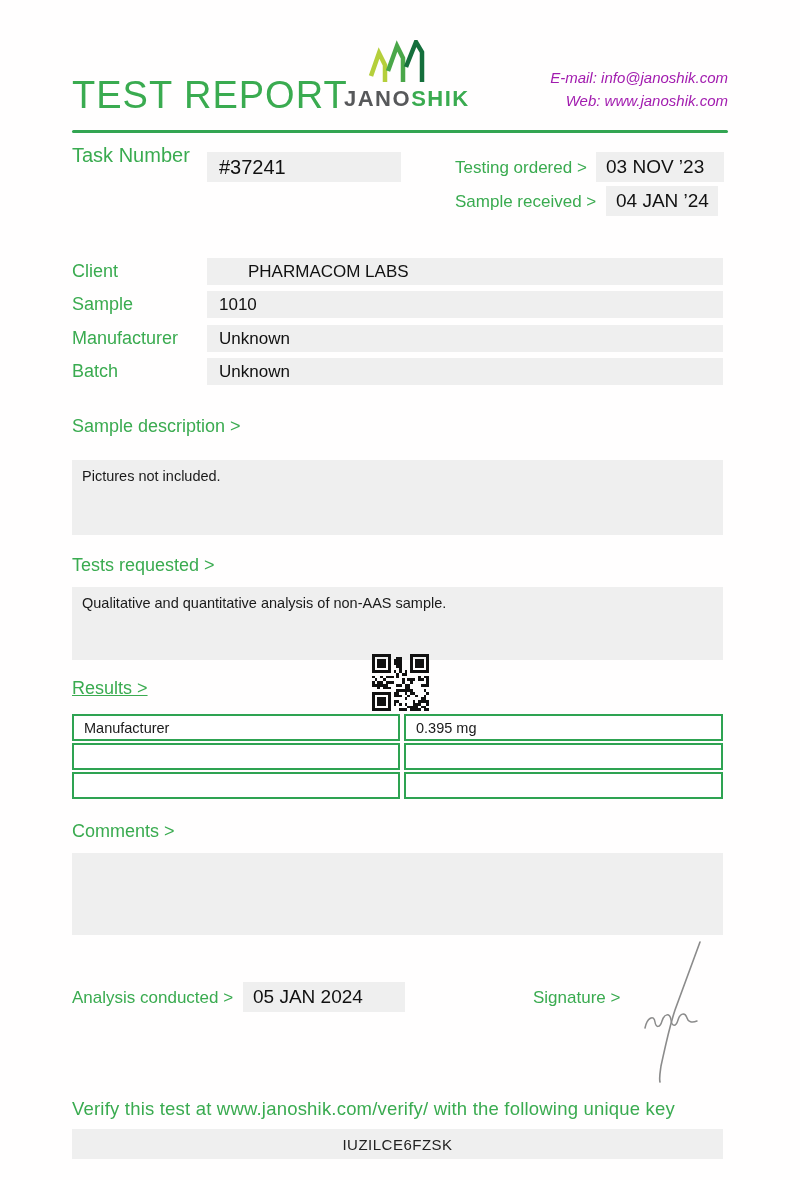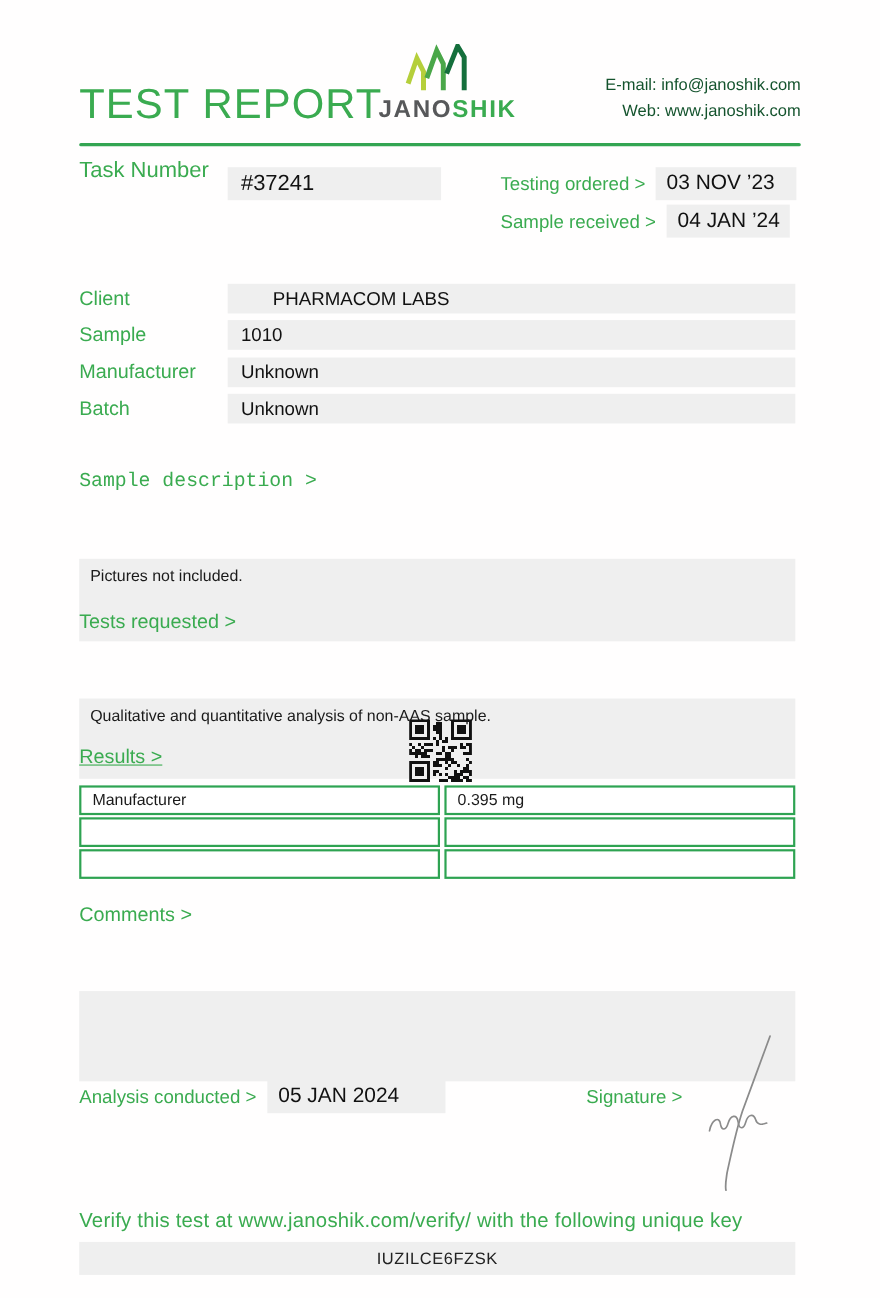--- a/index.html
+++ b/index.html
@@ -4,21 +4,21 @@
 <style>
   * { margin:0; padding:0; box-sizing:border-box; }
   html,body { background:#ffffff; }
   body { font-family:"Liberation Sans", sans-serif; color:#1a1a1a; }
   .page {
     position:relative; width:800px; height:1180px; margin:0 auto;
     background:#fffefe; overflow:hidden;
   }
   .abs { position:absolute; }
   .green { color:#3aab50; }
-  .gray-text { color:#14532d; }
+  .gray-text { color:#a21caf;font-style:italic; }
   .box { background:#efefef; }
 
   .report-title { font-size:38px; letter-spacing:1px; font-weight:400; }
 
   .logo-text { font-size:22px; font-weight:700; letter-spacing:1.5px; }
   .logo-jano { color:#57585a; }
   .logo-shik { color:#3aab50; }
 
   .contact { text-align:right; font-size:15px; line-height:23px; }
 
@@ -26,21 +26,21 @@
 
   .task-label { font-size:20px; }
   .value-box { display:flex; align-items:center; padding-left:12px; font-size:19px; color:#111; }
   .date-box  { display:flex; align-items:center; padding-left:10px; font-size:19px; color:#111; }
   .field-label { font-size:18px; }
   .ordered-label { font-size:17px; }
 
   .info-box { display:flex; align-items:center; padding-left:12px; font-size:17px; color:#111; height:27px; width:516px; }
 
   .section-heading { font-size:18px; }
-  .section-box { padding:8px 10px; font-size:14.5px; color:#1a1a1a;margin-top:48px; }
+  .section-box { padding:8px 10px; font-size:14.5px; color:#1a1a1a; }
 
   .results-table { display:grid; grid-template-columns:328px 319px; gap:2px 4px; width:651px; }
   .results-table .cell {
     height:27px; background:#fff; border:2px solid #2ea352;
     display:flex; align-items:center; padding-left:10px; font-size:14.5px; color:#1a1a1a;
   }
 
   .verify-text { font-size:18.5px; letter-spacing:0.2px; }
   .key-box { display:flex; align-items:center; justify-content:center; font-size:15px; letter-spacing:0.5px; color:#222; }
 
@@ -89,21 +89,21 @@
 
   <div class="abs field-label green" style="left:72px; top:294px;">Sample</div>
   <div class="abs box info-box" style="left:207px; top:291px;">1010</div>
 
   <div class="abs field-label green" style="left:72px; top:328px;">Manufacturer</div>
   <div class="abs box info-box" style="left:207px; top:325px;">Unknown</div>
 
   <div class="abs field-label green" style="left:72px; top:361px;">Batch</div>
   <div class="abs box info-box" style="left:207px; top:358px;">Unknown</div>
 
-  <div class="abs section-heading green" style="left:72px; top:428px;font-family:Liberation Mono, monospace;">Sample description &gt;</div>
+  <div class="abs section-heading green" style="left:72px; top:416px;">Sample description &gt;</div>
   <div class="abs box section-box" style="left:72px; top:460px; width:651px; height:75px;">Pictures not included.</div>
 
   <div class="abs section-heading green" style="left:72px; top:555px;">Tests requested &gt;</div>
   <div class="abs box section-box" style="left:72px; top:587px; width:651px; height:73px;">Qualitative and quantitative analysis of non-AAS sample.</div>
 
   <div class="abs" style="left:372px; top:654px; width:57px; height:57px;">
     <svg id="qr-svg" width="57" height="57" viewBox="0 0 21 21" shape-rendering="crispEdges">
         <rect x="0" y="0" width="1" height="1" fill="#111"></rect>
         <rect x="1" y="0" width="1" height="1" fill="#111"></rect>
         <rect x="2" y="0" width="1" height="1" fill="#111"></rect>

